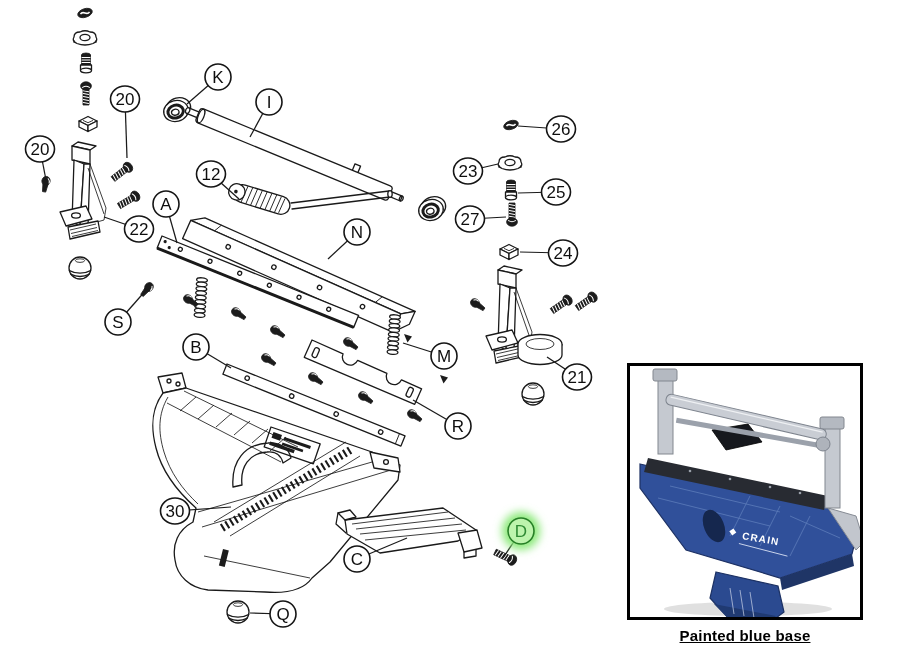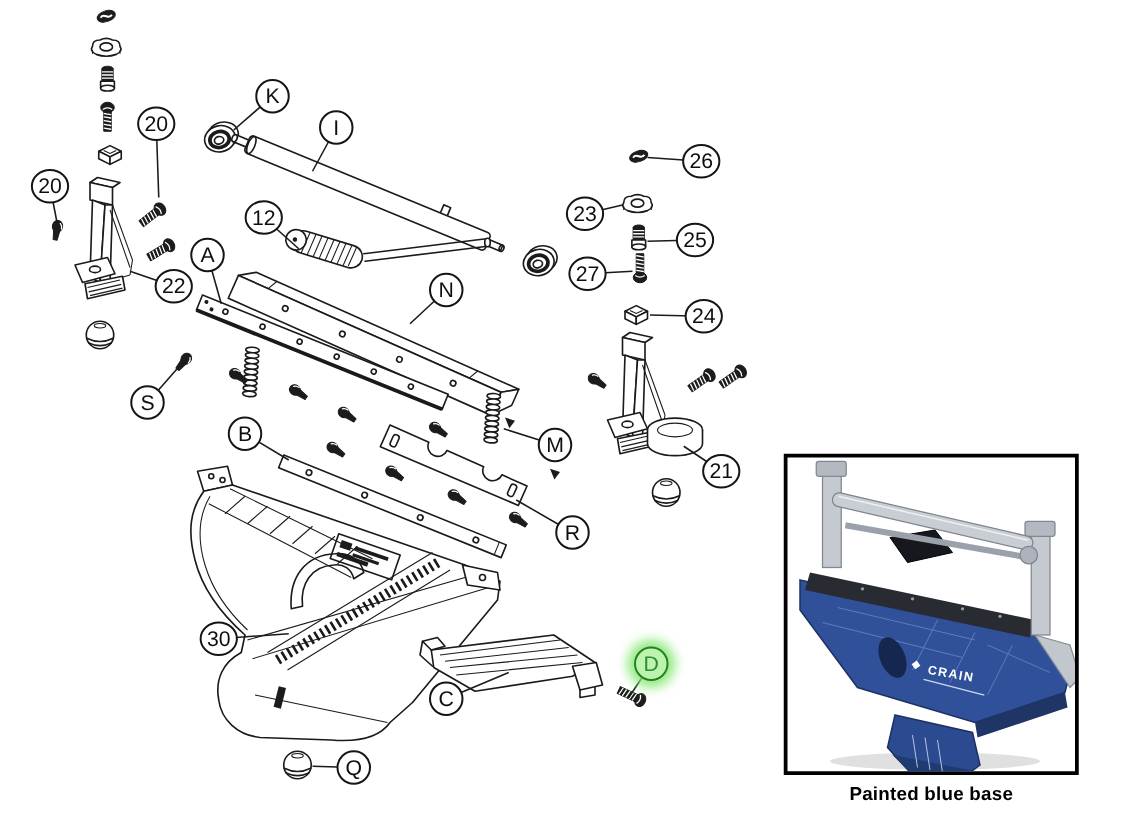--- a/index.html
+++ b/index.html
@@ -18,21 +18,21 @@
 
   .leader{stroke:#1a1a1a;stroke-width:1.25;fill:none;}
   #callouts .badge{fill:#fff;stroke:#151515;stroke-width:1.6;}
   #callouts text{font-family:"Liberation Sans",sans-serif;font-size:17px;fill:#0e0e0e;
                  text-anchor:middle;}
 
   .inset{position:absolute;left:627px;top:363px;width:230px;height:251px;
          border:3px solid #000;background:#fff;}
   .inset svg{display:block;}
   .inset-caption{position:absolute;left:607px;top:627px;width:276px;text-align:center;
-         font-weight:bold;font-size:15px;color:#000;letter-spacing:.2px;}
+         font-weight:bold;font-size:15px;color:#000;letter-spacing:.2px;text-decoration:underline;}
 </style>
 </head>
 <body>
 
 <div class="stage">
 
 <svg id="diagram-svg" width="898" height="656" viewBox="0 0 898 656">
   <defs>
     <filter id="soft-blur" x="-70%" y="-70%" width="240%" height="240%">
       <feGaussianBlur stdDeviation="4.5"></feGaussianBlur>

